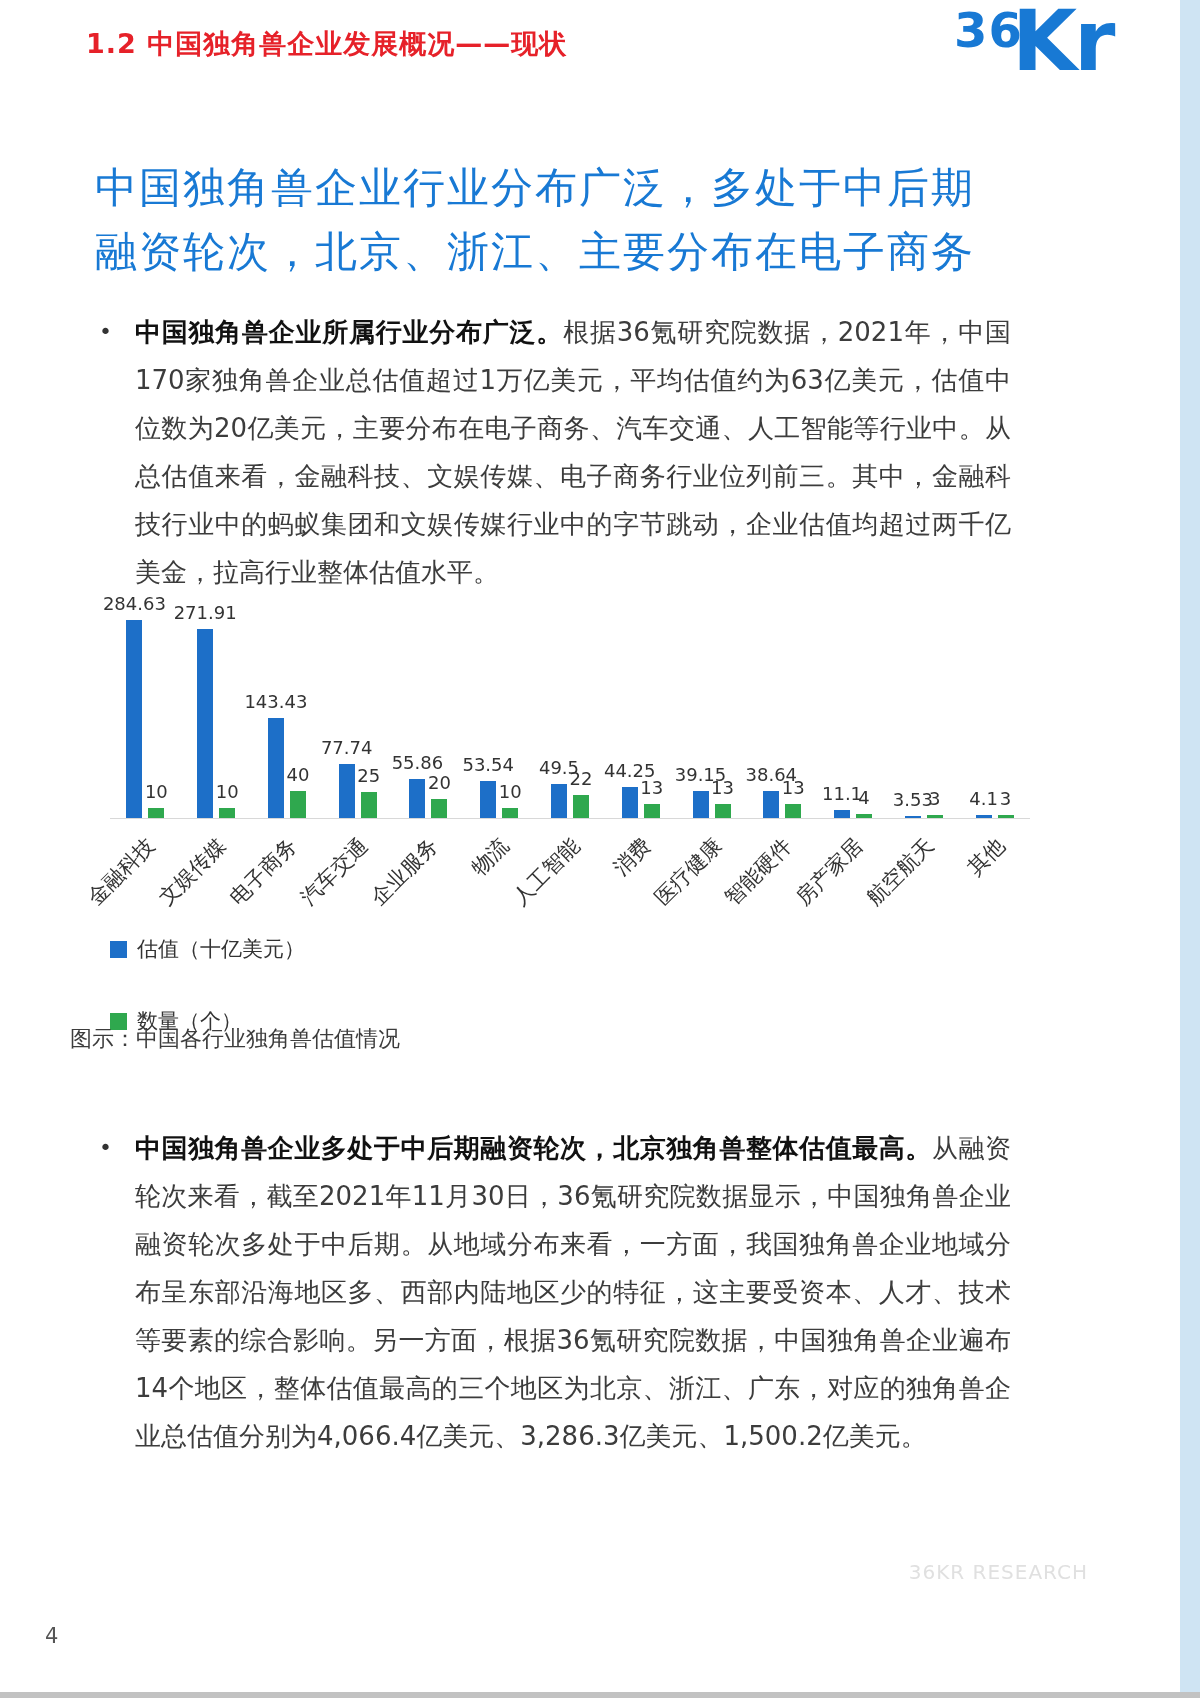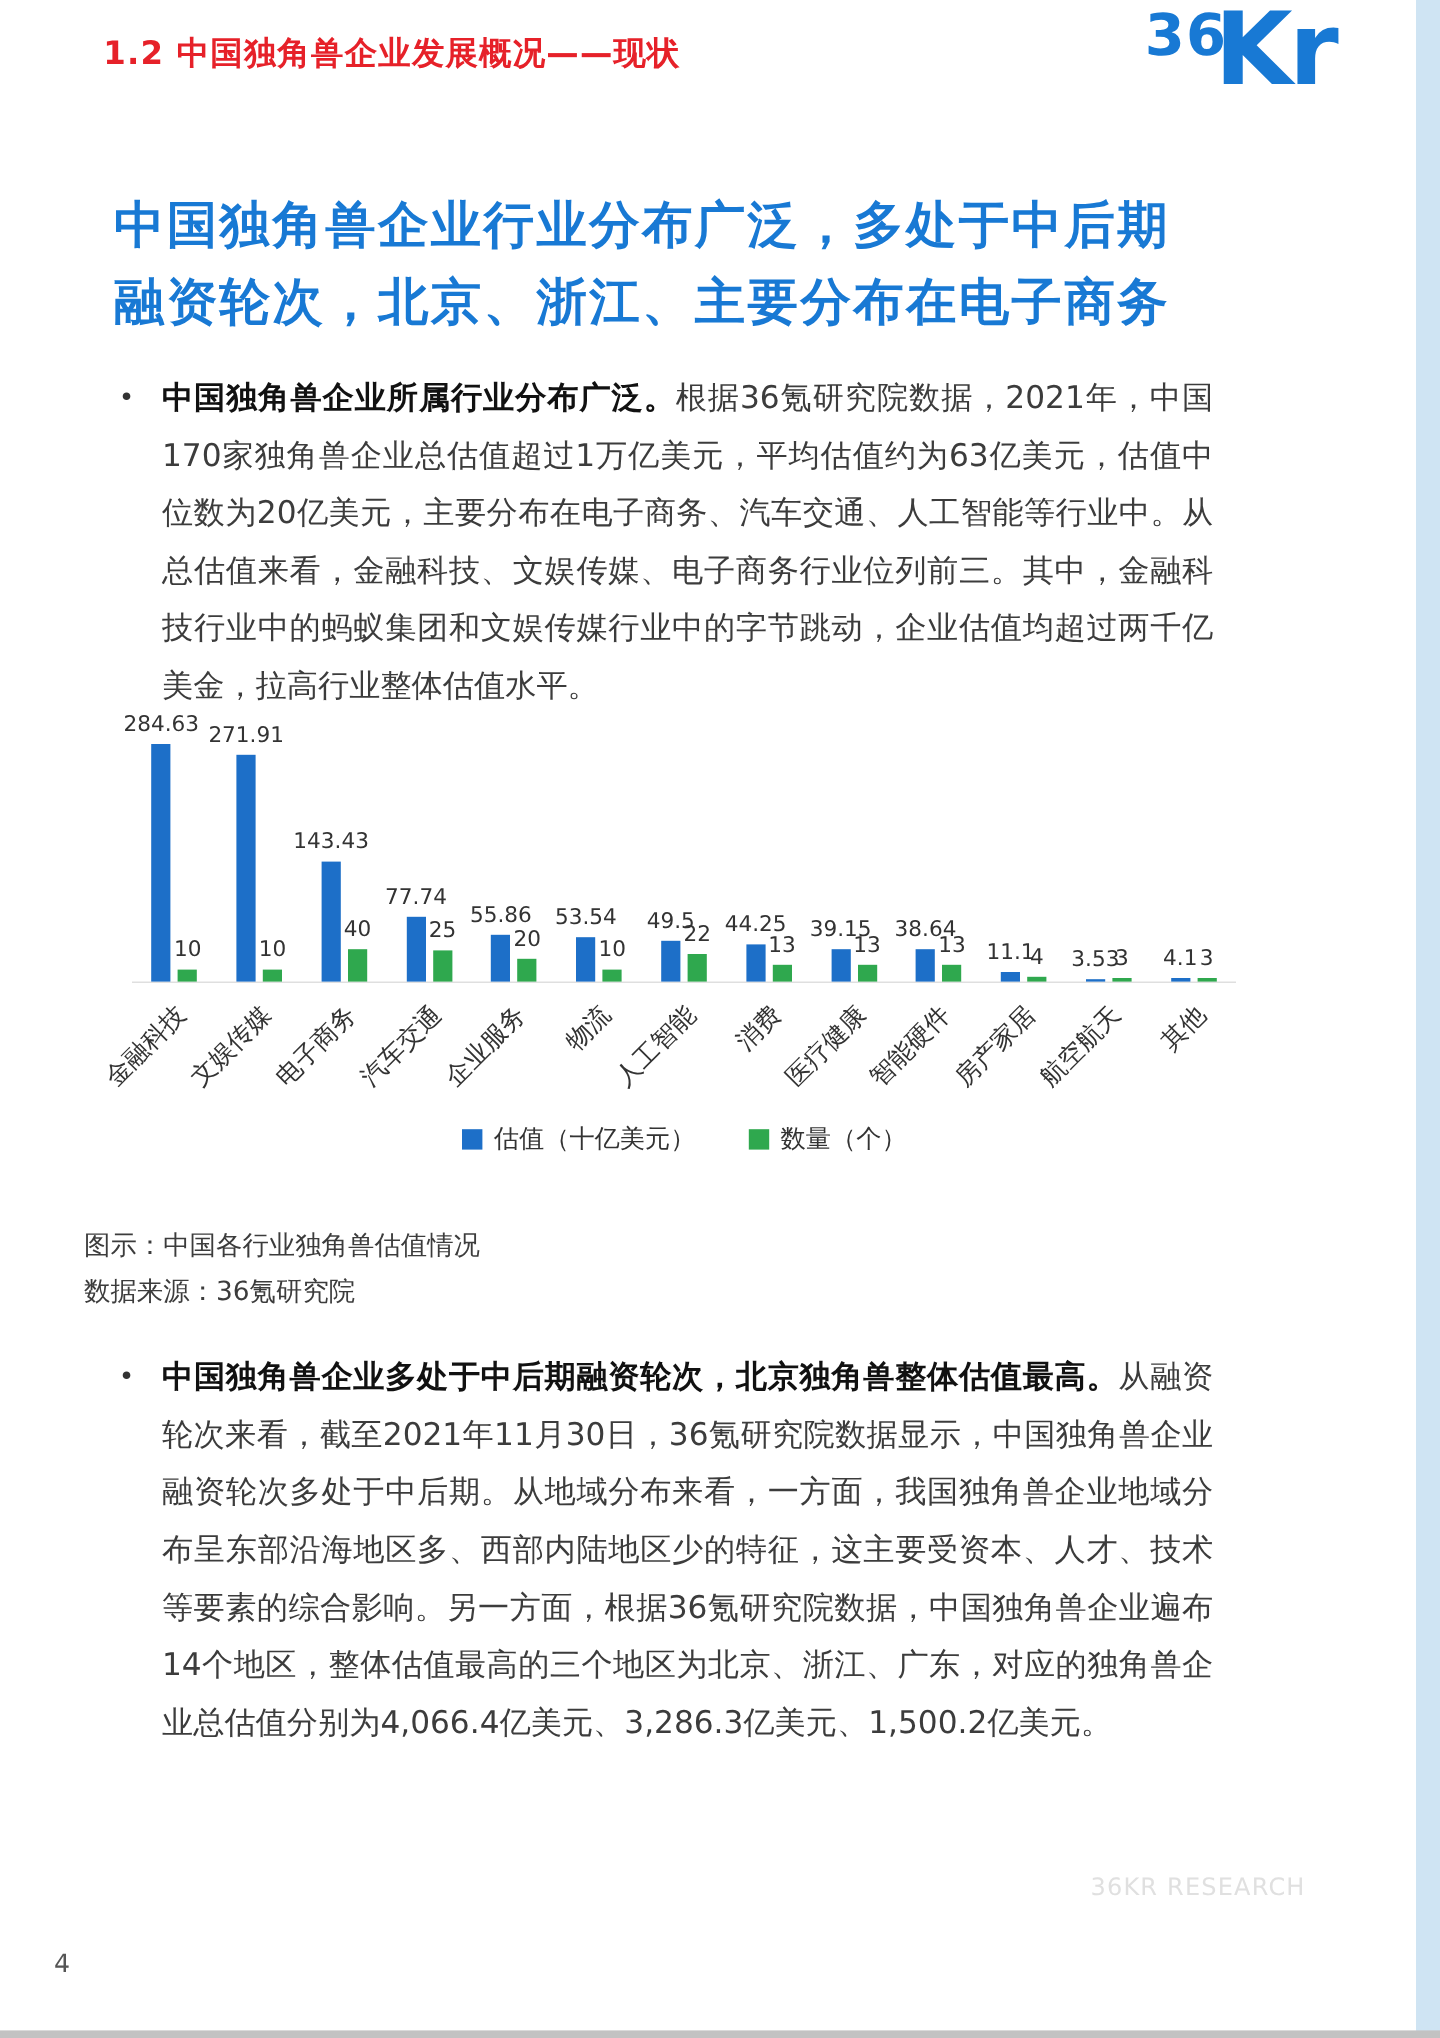--- a/index.html
+++ b/index.html
@@ -16,21 +16,21 @@
     font-size:27px; font-weight:bold; letter-spacing:1px;
     color: var(--header-red, #e62129); white-space:nowrap;
   }
 
   .logo { position:absolute; top:0; right:76px; width:170px; height:100px; color: var(--accent-blue, #1879d4); }
   .logo-36 { position:absolute; left:0; top:2px; font-size:48px; font-weight:bold; letter-spacing:1px; }
   .logo-kr { position:absolute; left:58px; top:-8px; font-size:84px; font-weight:bold; letter-spacing:-3px; }
 
   .page-title {
     position:absolute; left:95px; top:156px; margin:0; width:1000px;
-    font-size:42px; line-height:64px; font-weight:bold; letter-spacing:2px;
+    font-size:42px; line-height:64px; font-weight:normal; letter-spacing:2px;
     color: var(--accent-blue, #1879d4);
   }
 
   .para {
     position:absolute; left:95px; width:916px; padding-left:40px; box-sizing:border-box;
     font-size:26px; line-height:48px; color:#3c3c3c; text-align:justify;
   }
   #para1 { top:308px; }
   #para2 { top:1124px; }
   .bullet { position:absolute; left:4px; top:0; font-size:22px; color:#333; }
@@ -43,21 +43,21 @@
   .bar-b { left:calc(50% - 19px); }
   .bar-g { left:calc(50% + 3px); }
   .val { position:absolute; transform:translateX(-50%); font-size:18px; color:#333; white-space:nowrap; }
   .val-b { left:calc(50% - 11px); }
   .val-g { left:calc(50% + 11px); }
   .cat-label {
     position:absolute; top:calc(100% + 14px); right:calc(50% + 4px);
     transform:rotate(-45deg); transform-origin:top right;
     white-space:nowrap; font-size:21px; color:#333;
   }
-  .legend { display:flex; justify-content:center; gap:44px; margin-top:116px; }
+  .legend { display:flex; justify-content:center; gap:44px; margin-top:116px;flex-direction:column; }
   .legend-item { display:flex; align-items:center; gap:10px; }
   .swatch { width:17px; height:17px; display:inline-block; }
   .legend-label { font-size:21px; color:#333; }
 
   .caption { position:absolute; left:70px; top:1020px; font-size:22px; line-height:38px; color:#3c3c3c; }
 
   .watermark { position:absolute; right:112px; top:1554px; text-align:right; }
   .wm-cn { font-size:35px; font-weight:bold; color:#dadada; letter-spacing:2px; }
   .wm-en { font-size:20px; color:#e0e0e0; letter-spacing:1px; margin-top:6px; }
 
@@ -188,21 +188,20 @@
         </div>
         <div class="legend-item">
           <span class="swatch" style="background:#2fa84e"></span>
           <span class="legend-label">数量（个）</span>
         </div>
       </div>
   </div>
 
   <div class="caption">
     <div>图示：中国各行业独角兽估值情况</div>
-    <div>数据来源：36氪研究院</div>
   </div>
 
   <div class="para" id="para2">
     <span class="bullet">•</span>
     <span class="lead">中国独角兽企业多处于中后期融资轮次，北京独角兽整体估值最高。</span><span>从融资轮次来看，截至2021年11月30日，36氪研究院数据显示，中国独角兽企业融资轮次多处于中后期。从地域分布来看，一方面，我国独角兽企业地域分布呈东部沿海地区多、西部内陆地区少的特征，这主要受资本、人才、技术等要素的综合影响。另一方面，根据36氪研究院数据，中国独角兽企业遍布14个地区，整体估值最高的三个地区为北京、浙江、广东，对应的独角兽企业总估值分别为4,066.4亿美元、3,286.3亿美元、1,500.2亿美元。</span>
   </div>
 
   <div class="watermark">
     <div class="wm-en">36KR RESEARCH</div>
   </div>

